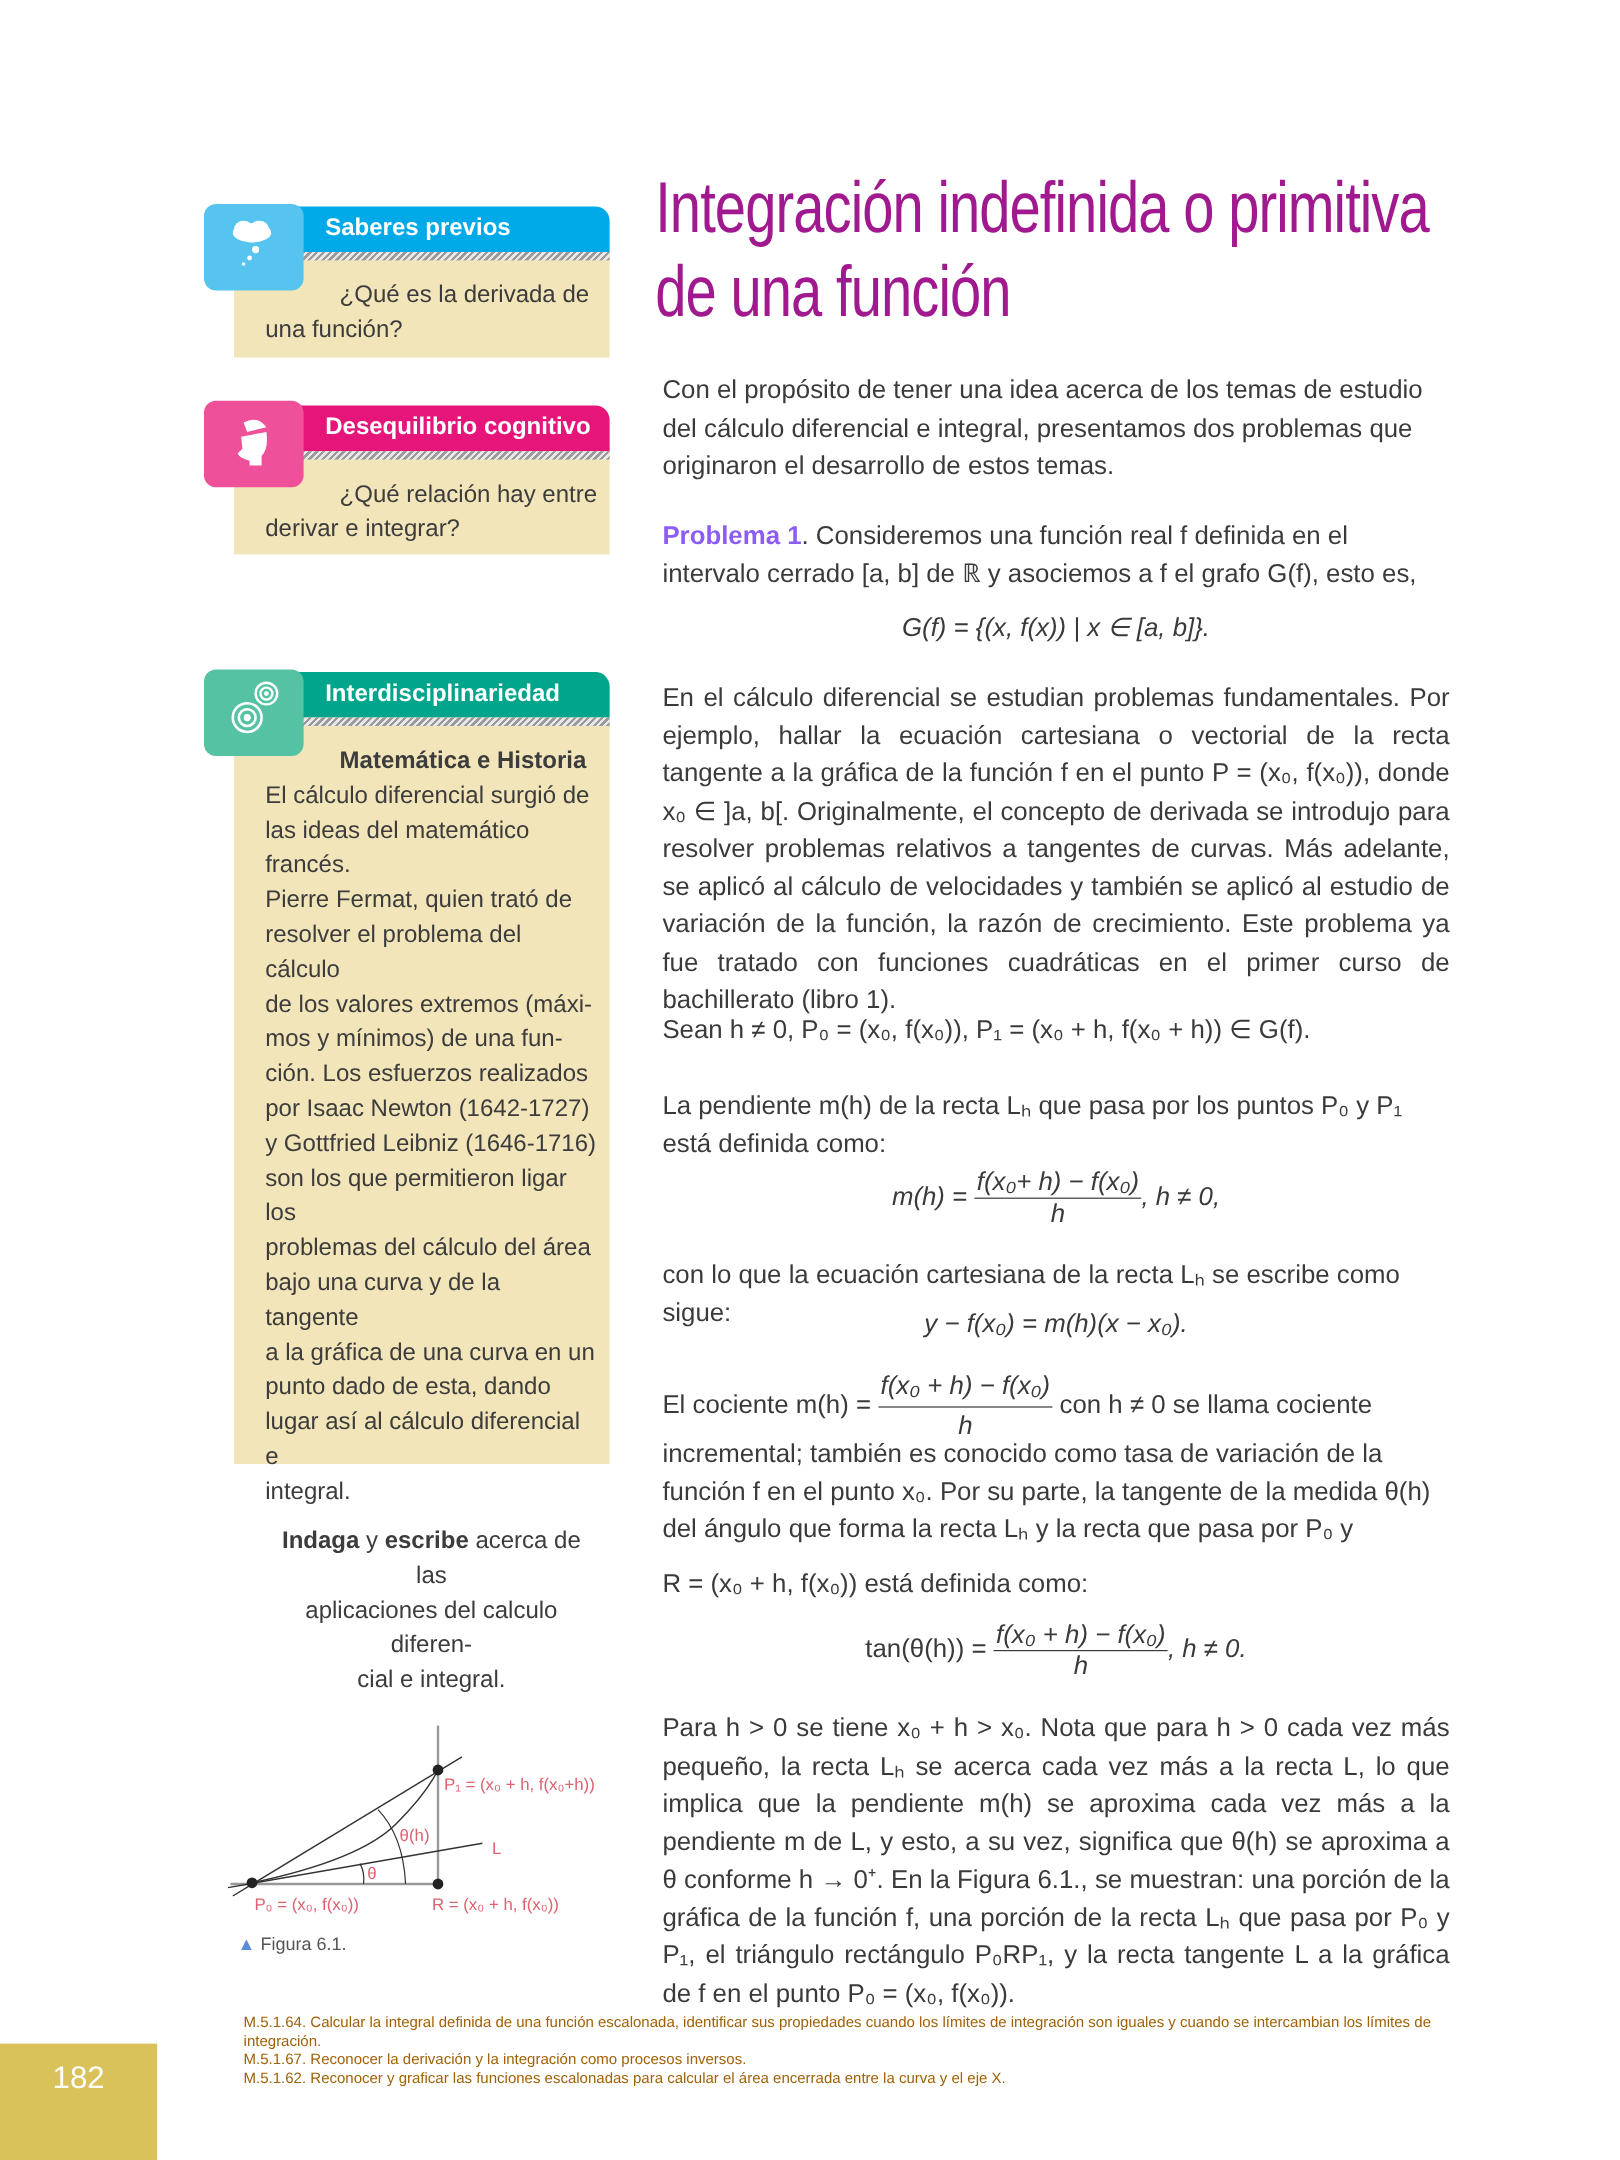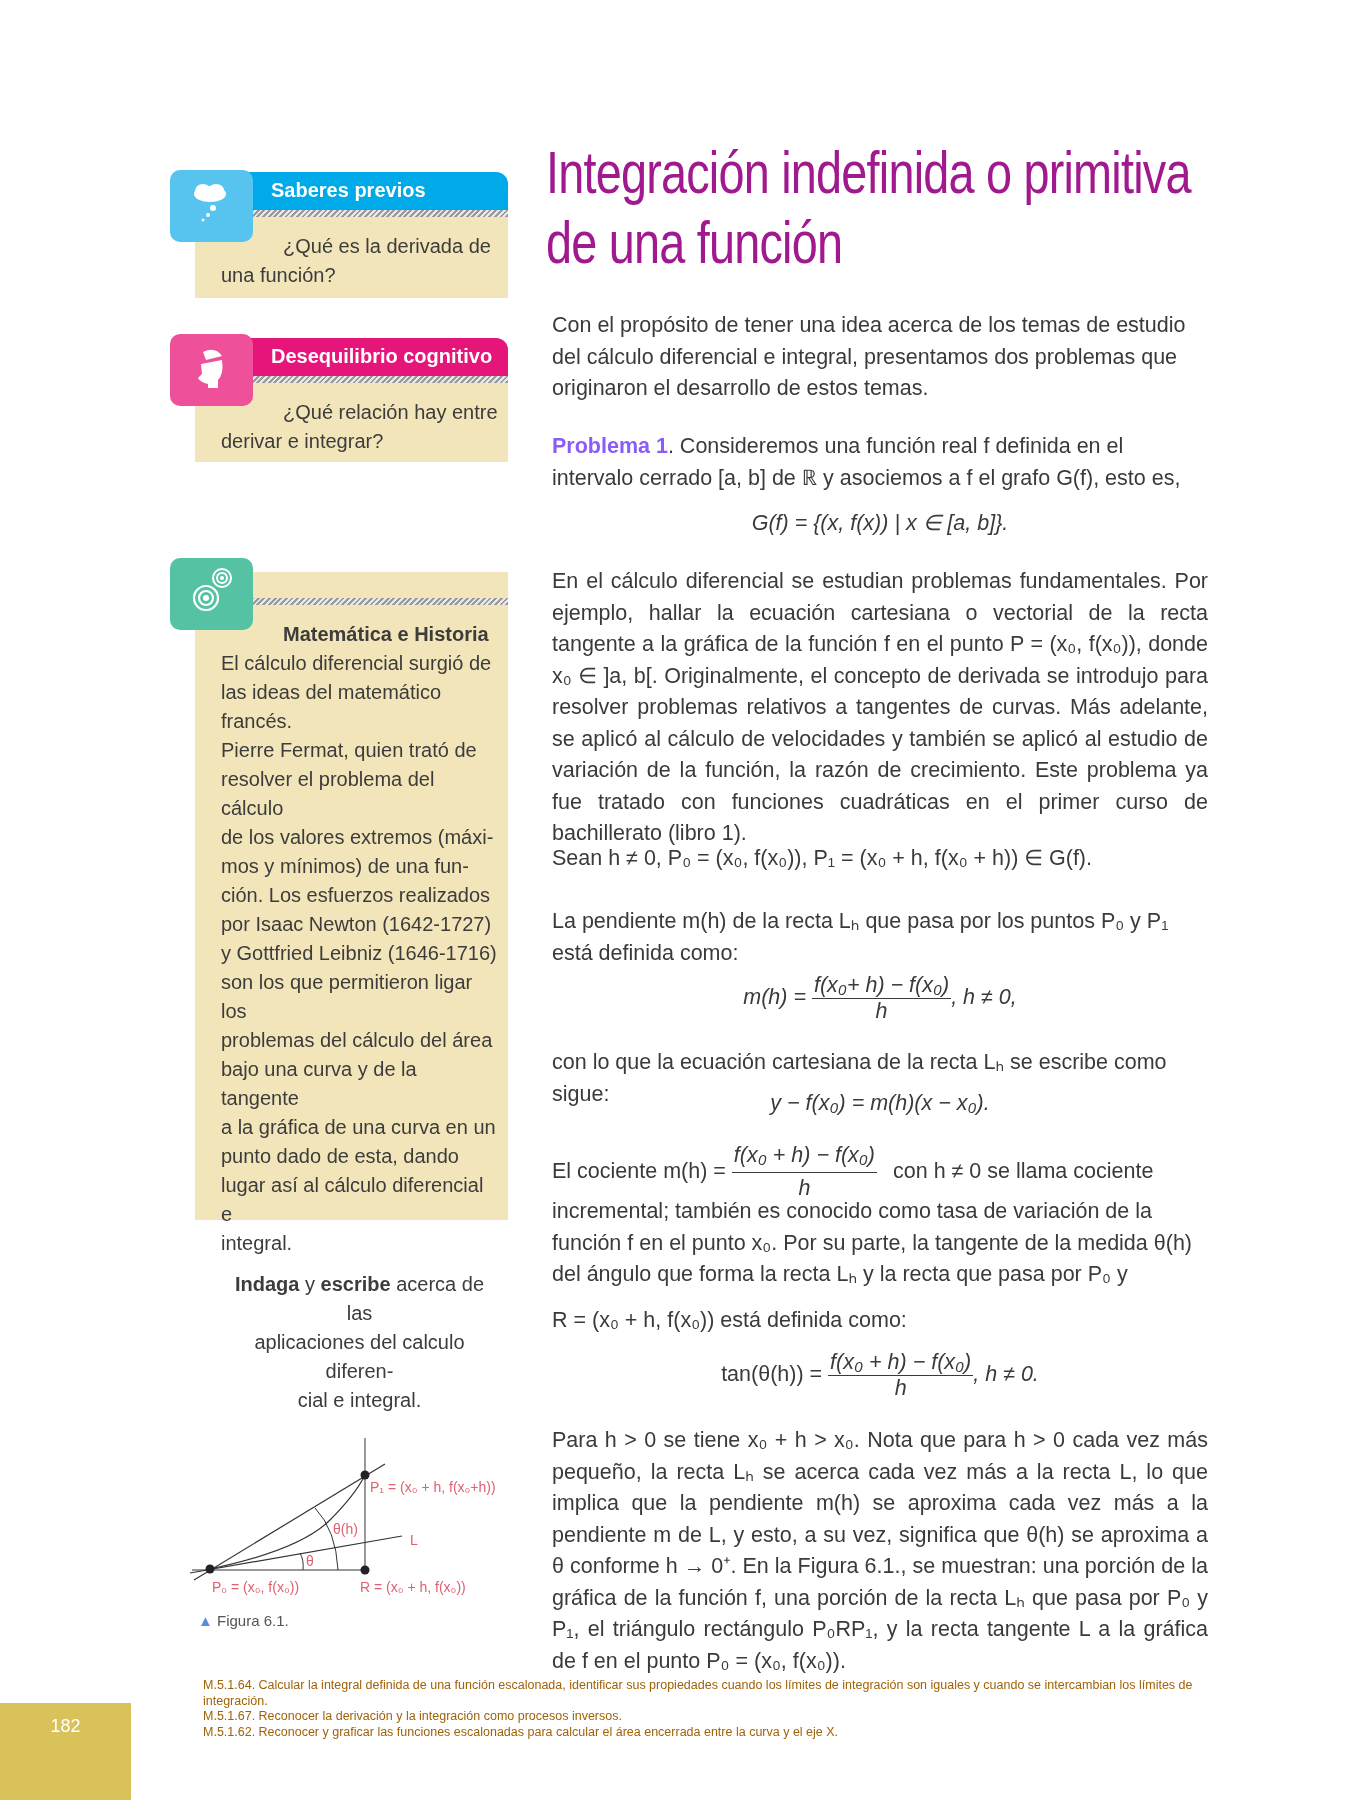--- a/index.html
+++ b/index.html
@@ -29,21 +29,21 @@
   .frac .num { display:block; border-bottom:1.2px solid #3a3a3a; padding:0 2px; }
   .frac .den { display:block; }
 
   
   .figure { position:absolute; left:180px; top:1430px; width:340px; height:220px; }
   .fig-label { fill:#e06070; font-family:"Liberation Sans", sans-serif; font-size:14px; }
   .caption { position:absolute; left:198px; top:1612px; font-size:15px; color:#555; }
 
   
   .page-num-bar { position:absolute; left:0; top:1703px; width:131px; height:97px; background:#d9c259; }
-  .page-num { position:absolute; left:0; top:1716px; width:131px; text-align:center; color:#fff; font-size:18px; font-weight:300; }
+  .page-num { position:absolute; left:0; top:1716px; width:131px; text-align:center; color:#fff; font-size:26px; font-weight:300; }
   .footer-notes { position:absolute; left:203px; top:1678px; width:1000px; font-size:12.5px; line-height:15.5px; color:#a16207; }
 </style>
 </head>
 <body>
 
 <div class="box" style="top:184px;height:114px;">
   <div class="box-head" style="top:-12px;background:#00a9e8;">
     <span class="title">Saberes previos</span>
   </div>
   <div class="hatch" style="top:26px;"></div>
@@ -74,20 +74,23 @@
       <path d="M31 30 L52 26 Q54 40 48 46 L48 54 L38 54 L38 50 Q30 48 28 44 L32 40 Z" fill="#fff"></path>
     </svg>
   </div>
   <div class="box-body" style="top:48px;">
     <div><span class="indent"></span><span>¿Qué relación hay entre</span></div>
     <div>derivar e integrar?</div>
   </div>
 </div>
 
 <div class="box" style="top:572px;height:648px;">
+  <div class="box-head" style="top:-12px;background:#00a58b;">
+    <span class="title">Interdisciplinariedad</span>
+  </div>
   <div class="hatch" style="top:26px;"></div>
   <div class="box-icon" style="top:-14px;background:#55c2a3;">
     <svg width="83" height="72" viewBox="0 0 83 72">
       <circle cx="52" cy="20" r="9" fill="none" stroke="#fff" stroke-width="2"></circle>
       <circle cx="52" cy="20" r="5" fill="none" stroke="#fff" stroke-width="2"></circle>
       <circle cx="52" cy="20" r="2" fill="#fff"></circle>
       <circle cx="36" cy="40" r="12" fill="none" stroke="#fff" stroke-width="2.2"></circle>
       <circle cx="36" cy="40" r="7" fill="none" stroke="#fff" stroke-width="2.2"></circle>
       <circle cx="36" cy="40" r="3" fill="#fff"></circle>
     </svg>
@@ -150,21 +153,21 @@
 <div class="main para" style="top:1047px;">con lo que la ecuación cartesiana de la recta Lₕ se escribe como sigue:</div>
 
 <div class="main eq" style="top:1091px;"><span class="serif-i">y − f(x₀) = m(h)(x − x₀).</span></div>
 
 <div class="main para" style="top:1140px;">
   <span>El cociente m(h) =</span>
   <span class="frac serif-i">
     <span class="num">f(x₀ + h) − f(x₀)</span>
     <span class="den">h</span>
   </span>
-  <span style="margin-left:10px;">con h ≠ 0 se llama cociente</span>
+  <span style="">con h ≠ 0 se llama cociente</span>
 </div>
 
 <div class="main para" style="top:1196px;">incremental; también es conocido como tasa de variación de la función f en el punto x₀. Por su parte, la tangente de la medida θ(h) del ángulo que forma la recta Lₕ y la recta que pasa por P₀ y</div>
 
 <div class="main para" style="top:1305px;">R = (x₀ + h,  f(x₀)) está definida como:</div>
 
 <div class="main eq" style="top:1350px;">
   <span>tan(θ(h)) =</span>
   <span class="frac serif-i">
     <span class="num">f(x₀ + h) − f(x₀)</span>

